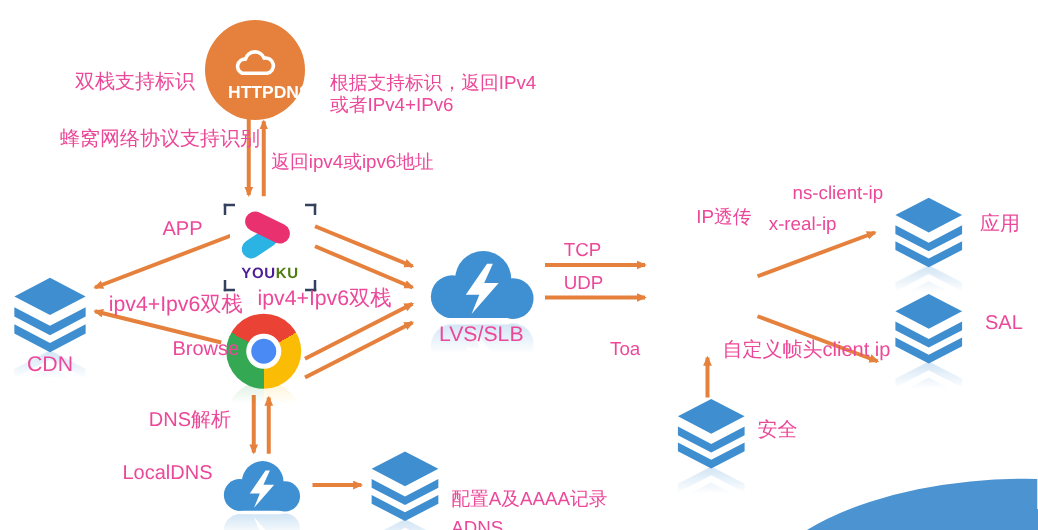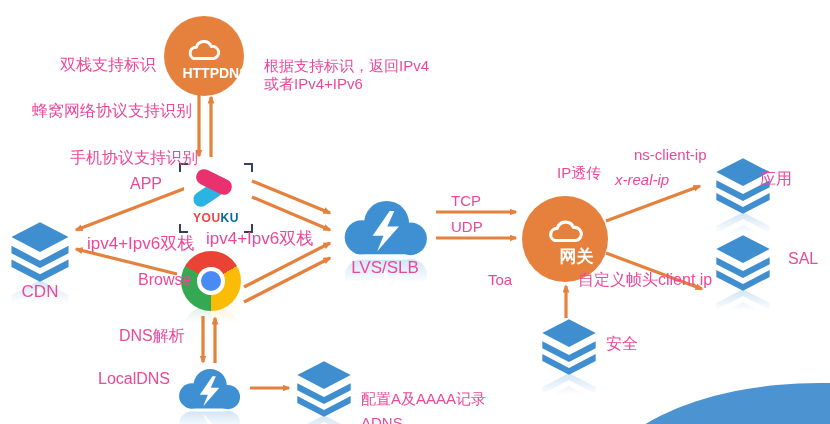--- a/index.html
+++ b/index.html
@@ -29,21 +29,21 @@
     -webkit-box-reflect: below -6px linear-gradient(transparent 70%, rgba(0,0,0,.18));
   }
   .chrome .c-white { width:46%; height:46%; border-radius:50%; background:#fff; display:flex; align-items:center; justify-content:center; }
   .chrome .c-blue { width:76%; height:76%; border-radius:50%; background:#4A8AF4; }
 
   
   .youku { position:absolute; width:64px; height:62px; background:#fff; }
   .yk-pink { position:absolute; left:11px; top:7px; width:38px; height:16px; border-radius:9px; background:#E8316E; transform:rotate(26deg); z-index:2; }
   .yk-cyan { position:absolute; left:8px; top:20px; width:32px; height:15px; border-radius:8px; background:#2BB3E4; transform:rotate(-34deg); z-index:1; }
   .yk-text { position:absolute; left:0; right:0; top:44px; text-align:center; font-size:12px; font-weight:bold; letter-spacing:.5px; }
-  .yk-text .you { color:#ef4444; } .yk-text .ku { color:#0369a1; }
+  .yk-text .you { color:#4c1d95; } .yk-text .ku { color:#4d7c0f; }
   .corner { position:absolute; width:9px; height:9px; border:0 solid #33415e; }
   .corner.tl { left:-5px; top:-4px; border-left-width:2px; border-top-width:2px; }
   .corner.tr { right:-5px; top:-4px; border-right-width:2px; border-top-width:2px; }
   .corner.bl { left:-5px; bottom:-4px; border-left-width:2px; border-bottom-width:2px; }
   .corner.br { right:-5px; bottom:-4px; border-right-width:2px; border-bottom-width:2px; }
 
   
   .bigdot { position:absolute; left:596px; top:383px; width:448px; height:220px; border-radius:50%; background:#4B93D1; }
 
   svg.arrows { position:absolute; left:0; top:0; width:830px; height:424px; pointer-events:none; }
@@ -79,26 +79,20 @@
     </g>
   </svg>
 
   <div class="ocircle" style="left:164px; top:16px; width:80px; height:80px;">
     <svg class="cloud-outline" viewBox="0 0 100 70" fill="none">
       <path d="M26,58 A14,14 0 0 1 32,31 A19,19 0 0 1 68,29 A14,14 0 0 1 74,58 Z" stroke="#fff" stroke-width="7" stroke-linejoin="round"></path>
     </svg>
     <div class="oc-label" style="font-size:14px;">HTTPDNS</div>
   </div>
 
-  <div class="ocircle" style="left:522px; top:196px; width:86px; height:86px;">
-    <svg class="cloud-outline" viewBox="0 0 100 70" fill="none">
-      <path d="M26,58 A14,14 0 0 1 32,31 A19,19 0 0 1 68,29 A14,14 0 0 1 74,58 Z" stroke="#fff" stroke-width="7" stroke-linejoin="round"></path>
-    </svg>
-    <div class="oc-label" style="font-size:17px;">网关</div>
-  </div>
 
   <div class="bcloud" style="left:337px; top:197px; width:96px; height:62px;">
     <svg viewBox="0 0 120 80" width="96" height="62">
       <g fill="#3F90D2">
         <circle cx="30" cy="52" r="22"></circle>
         <circle cx="62" cy="34" r="29"></circle>
         <circle cx="93" cy="54" r="21"></circle>
         <rect x="14" y="44" width="94" height="30" rx="14"></rect>
       </g>
       <path d="M66,18 L44,50 L58,50 L50,70 L78,38 L63,38 L72,18 Z" fill="#fff"></path>
@@ -144,21 +138,21 @@
 
   <div class="stack" style="left:712px; top:157px; width:62px; height:58px;">
     <svg viewBox="0 0 100 100" width="62" height="58">
       <g fill="#3E8ED0">
         <polygon points="50,2 96,26 50,50 4,26"></polygon>
         <path d="M4,40 L50,64 L96,40 L96,52 L50,76 L4,52 Z"></path>
         <path d="M4,62 L50,86 L96,62 L96,74 L50,98 L4,74 Z"></path>
       </g>
     </svg>
   </div>
-  <div class="lbl" style="left:760px; top:169px;">应用</div>
+  <div class="lbl" style="left:784px; top:169px;">应用</div>
 
   <div class="stack" style="left:712px; top:234px; width:62px; height:58px;">
     <svg viewBox="0 0 100 100" width="62" height="58">
       <g fill="#3E8ED0">
         <polygon points="50,2 96,26 50,50 4,26"></polygon>
         <path d="M4,40 L50,64 L96,40 L96,52 L50,76 L4,52 Z"></path>
         <path d="M4,62 L50,86 L96,62 L96,74 L50,98 L4,74 Z"></path>
       </g>
     </svg>
   </div>
@@ -189,28 +183,28 @@
   <div class="chrome" style="left:181px; top:251px; width:60px; height:60px;">
     <div class="c-white">
         <div class="c-blue"></div>
       </div>
   </div>
   <div class="lbl" style="left:138px; top:271px;">Browse</div>
 
   <div class="lbl" style="left:60px; top:55px;">双栈支持标识</div>
   <div class="lbl small" style="left:264px; top:57px;">根据支持标识，返回IPv4</div>
   <div class="lbl small" style="left:264px; top:75px;">或者IPv4+IPv6</div>
-  <div class="lbl" style="left:32px; top:101px;">蜂窝网络协议支持识别</div>
-  <div class="lbl" style="left:70px; top:148px;">手机协议支持识别</div>
+  <div class="lbl" style="left:48px; top:101px;">蜂窝网络协议支持识别</div>
+  <div class="lbl small" style="left:217px; top:120px;">返回ipv4或ipv6地址</div>
   <div class="lbl big" style="left:206px; top:227px;">ipv4+Ipv6双栈</div>
   <div class="lbl big" style="left:87px; top:232px;">ipv4+Ipv6双栈</div>
   <div class="lbl" style="left:119px; top:326px;">DNS解析</div>
   <div class="lbl small" style="left:451px; top:192px;">TCP</div>
   <div class="lbl small" style="left:451px; top:218px;">UDP</div>
   <div class="lbl small" style="left:488px; top:247px;margin-top:24px;">Toa</div>
   <div class="lbl small" style="left:557px; top:164px;">IP透传</div>
   <div class="lbl small" style="left:608px; top:146px;margin-left:26px;">ns-client-ip</div>
-  <div class="lbl small" style="left:615px; top:171px;font-style:italic;">x-real-ip</div>
+  <div class="lbl small" style="left:615px; top:171px;">x-real-ip</div>
   <div class="lbl" style="left:578px; top:270px;">自定义帧头client ip</div>
 
   <div class="bigdot"></div>
 
 </div>
 
 </body></html>

